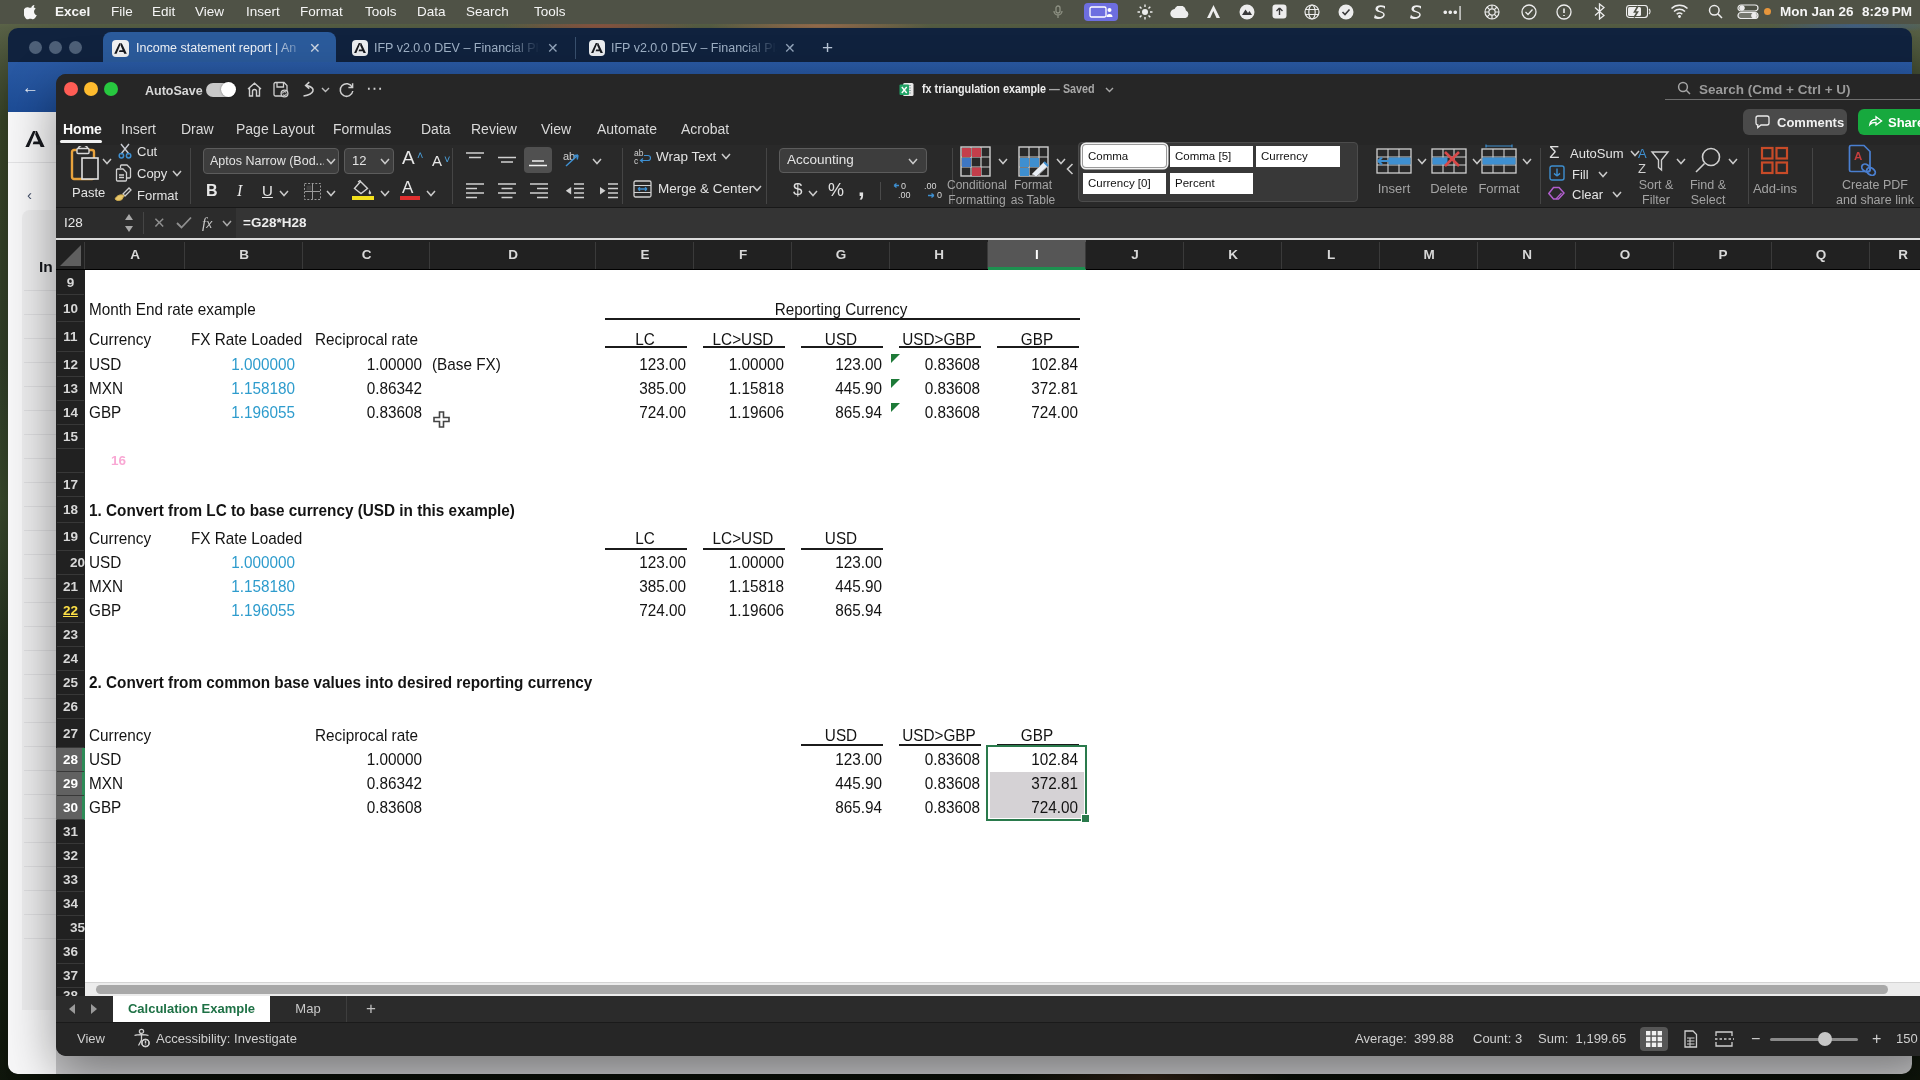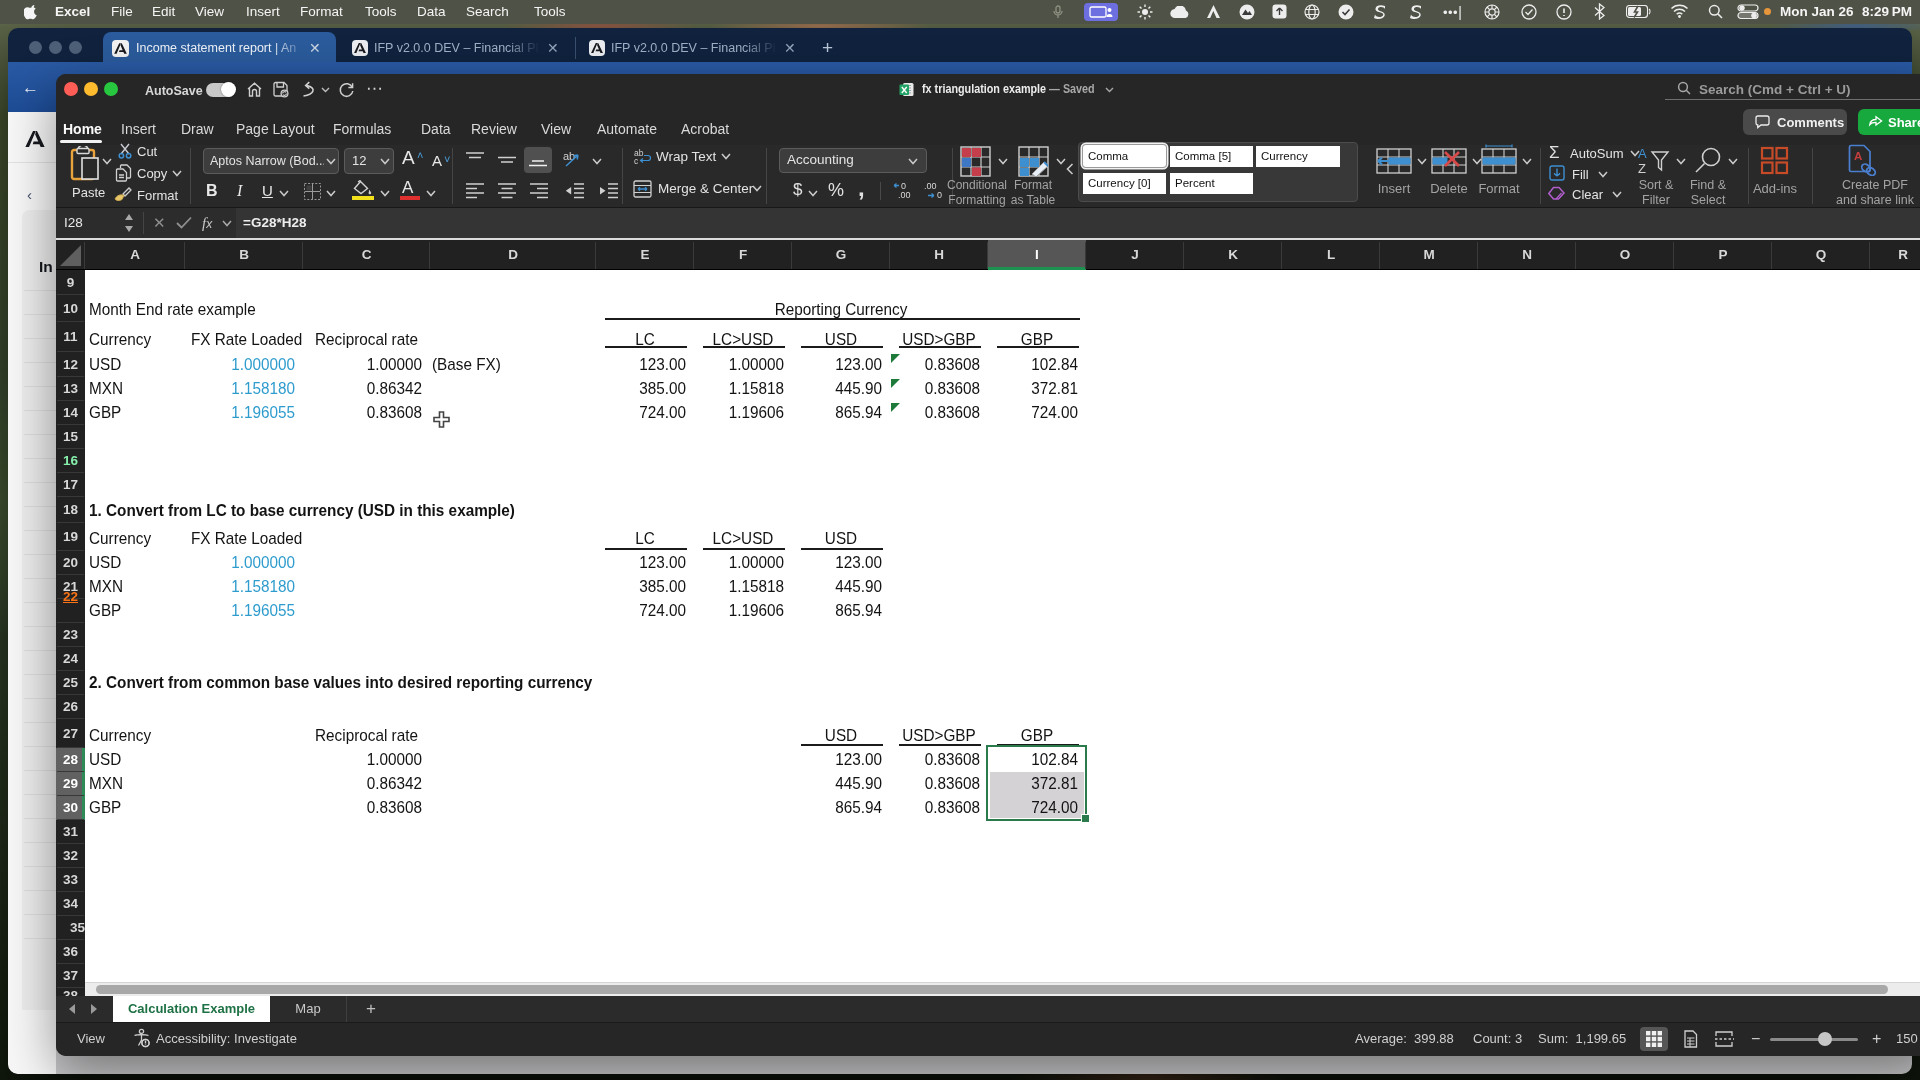--- a/index.html
+++ b/index.html
@@ -544,33 +544,33 @@
 <div class="rowhd" style="top:322px;height:30px;line-height:30px;color:#d8d8d8;">11</div>
 <div class="ab" style="left:57px;top:351px;width:27px;height:1px;background:#383838;"></div>
 <div class="rowhd" style="top:352px;height:25px;line-height:25px;color:#d8d8d8;">12</div>
 <div class="ab" style="left:57px;top:376px;width:27px;height:1px;background:#383838;"></div>
 <div class="rowhd" style="top:377px;height:24px;line-height:24px;color:#d8d8d8;">13</div>
 <div class="ab" style="left:57px;top:400px;width:27px;height:1px;background:#383838;"></div>
 <div class="rowhd" style="top:401px;height:24px;line-height:24px;color:#d8d8d8;">14</div>
 <div class="ab" style="left:57px;top:424px;width:27px;height:1px;background:#383838;"></div>
 <div class="rowhd" style="top:425px;height:24px;line-height:24px;color:#d8d8d8;">15</div>
 <div class="ab" style="left:57px;top:448px;width:27px;height:1px;background:#383838;"></div>
-<div class="rowhd" style="top:449px;height:24px;line-height:24px;color:#86efac;">16</div>
+<div class="rowhd" style="top:449px;height:24px;line-height:24px;color:#f9a8d4;margin-left:48px;">16</div>
 <div class="ab" style="left:57px;top:472px;width:27px;height:1px;background:#383838;"></div>
 <div class="rowhd" style="top:473px;height:24px;line-height:24px;color:#d8d8d8;">17</div>
 <div class="ab" style="left:57px;top:496px;width:27px;height:1px;background:#383838;"></div>
 <div class="rowhd" style="top:497px;height:26px;line-height:26px;color:#d8d8d8;">18</div>
 <div class="ab" style="left:57px;top:522px;width:27px;height:1px;background:#383838;"></div>
 <div class="rowhd" style="top:523px;height:28px;line-height:28px;color:#d8d8d8;">19</div>
 <div class="ab" style="left:57px;top:550px;width:27px;height:1px;background:#383838;"></div>
-<div class="rowhd" style="top:551px;height:24px;line-height:24px;color:#d8d8d8;">20</div>
+<div class="rowhd" style="top:551px;height:24px;line-height:24px;color:#d8d8d8;text-align:right;">20</div>
 <div class="ab" style="left:57px;top:574px;width:27px;height:1px;background:#383838;"></div>
 <div class="rowhd" style="top:575px;height:24px;line-height:24px;color:#d8d8d8;">21</div>
 <div class="ab" style="left:57px;top:598px;width:27px;height:1px;background:#383838;"></div>
-<div class="rowhd" style="top:585px;height:24px;line-height:24px;color:#f97316;text-decoration:underline;">22</div>
+<div class="rowhd" style="top:599px;height:24px;line-height:24px;color:#fde047;text-decoration:underline;">22</div>
 <div class="ab" style="left:57px;top:622px;width:27px;height:1px;background:#383838;"></div>
 <div class="rowhd" style="top:623px;height:24px;line-height:24px;color:#d8d8d8;">23</div>
 <div class="ab" style="left:57px;top:646px;width:27px;height:1px;background:#383838;"></div>
 <div class="rowhd" style="top:647px;height:24px;line-height:24px;color:#d8d8d8;">24</div>
 <div class="ab" style="left:57px;top:670px;width:27px;height:1px;background:#383838;"></div>
 <div class="rowhd" style="top:671px;height:24px;line-height:24px;color:#d8d8d8;">25</div>
 <div class="ab" style="left:57px;top:694px;width:27px;height:1px;background:#383838;"></div>
 <div class="rowhd" style="top:695px;height:24px;line-height:24px;color:#d8d8d8;">26</div>
 <div class="ab" style="left:57px;top:718px;width:27px;height:1px;background:#383838;"></div>
 <div class="rowhd" style="top:719px;height:29px;line-height:29px;color:#d8d8d8;">27</div>

